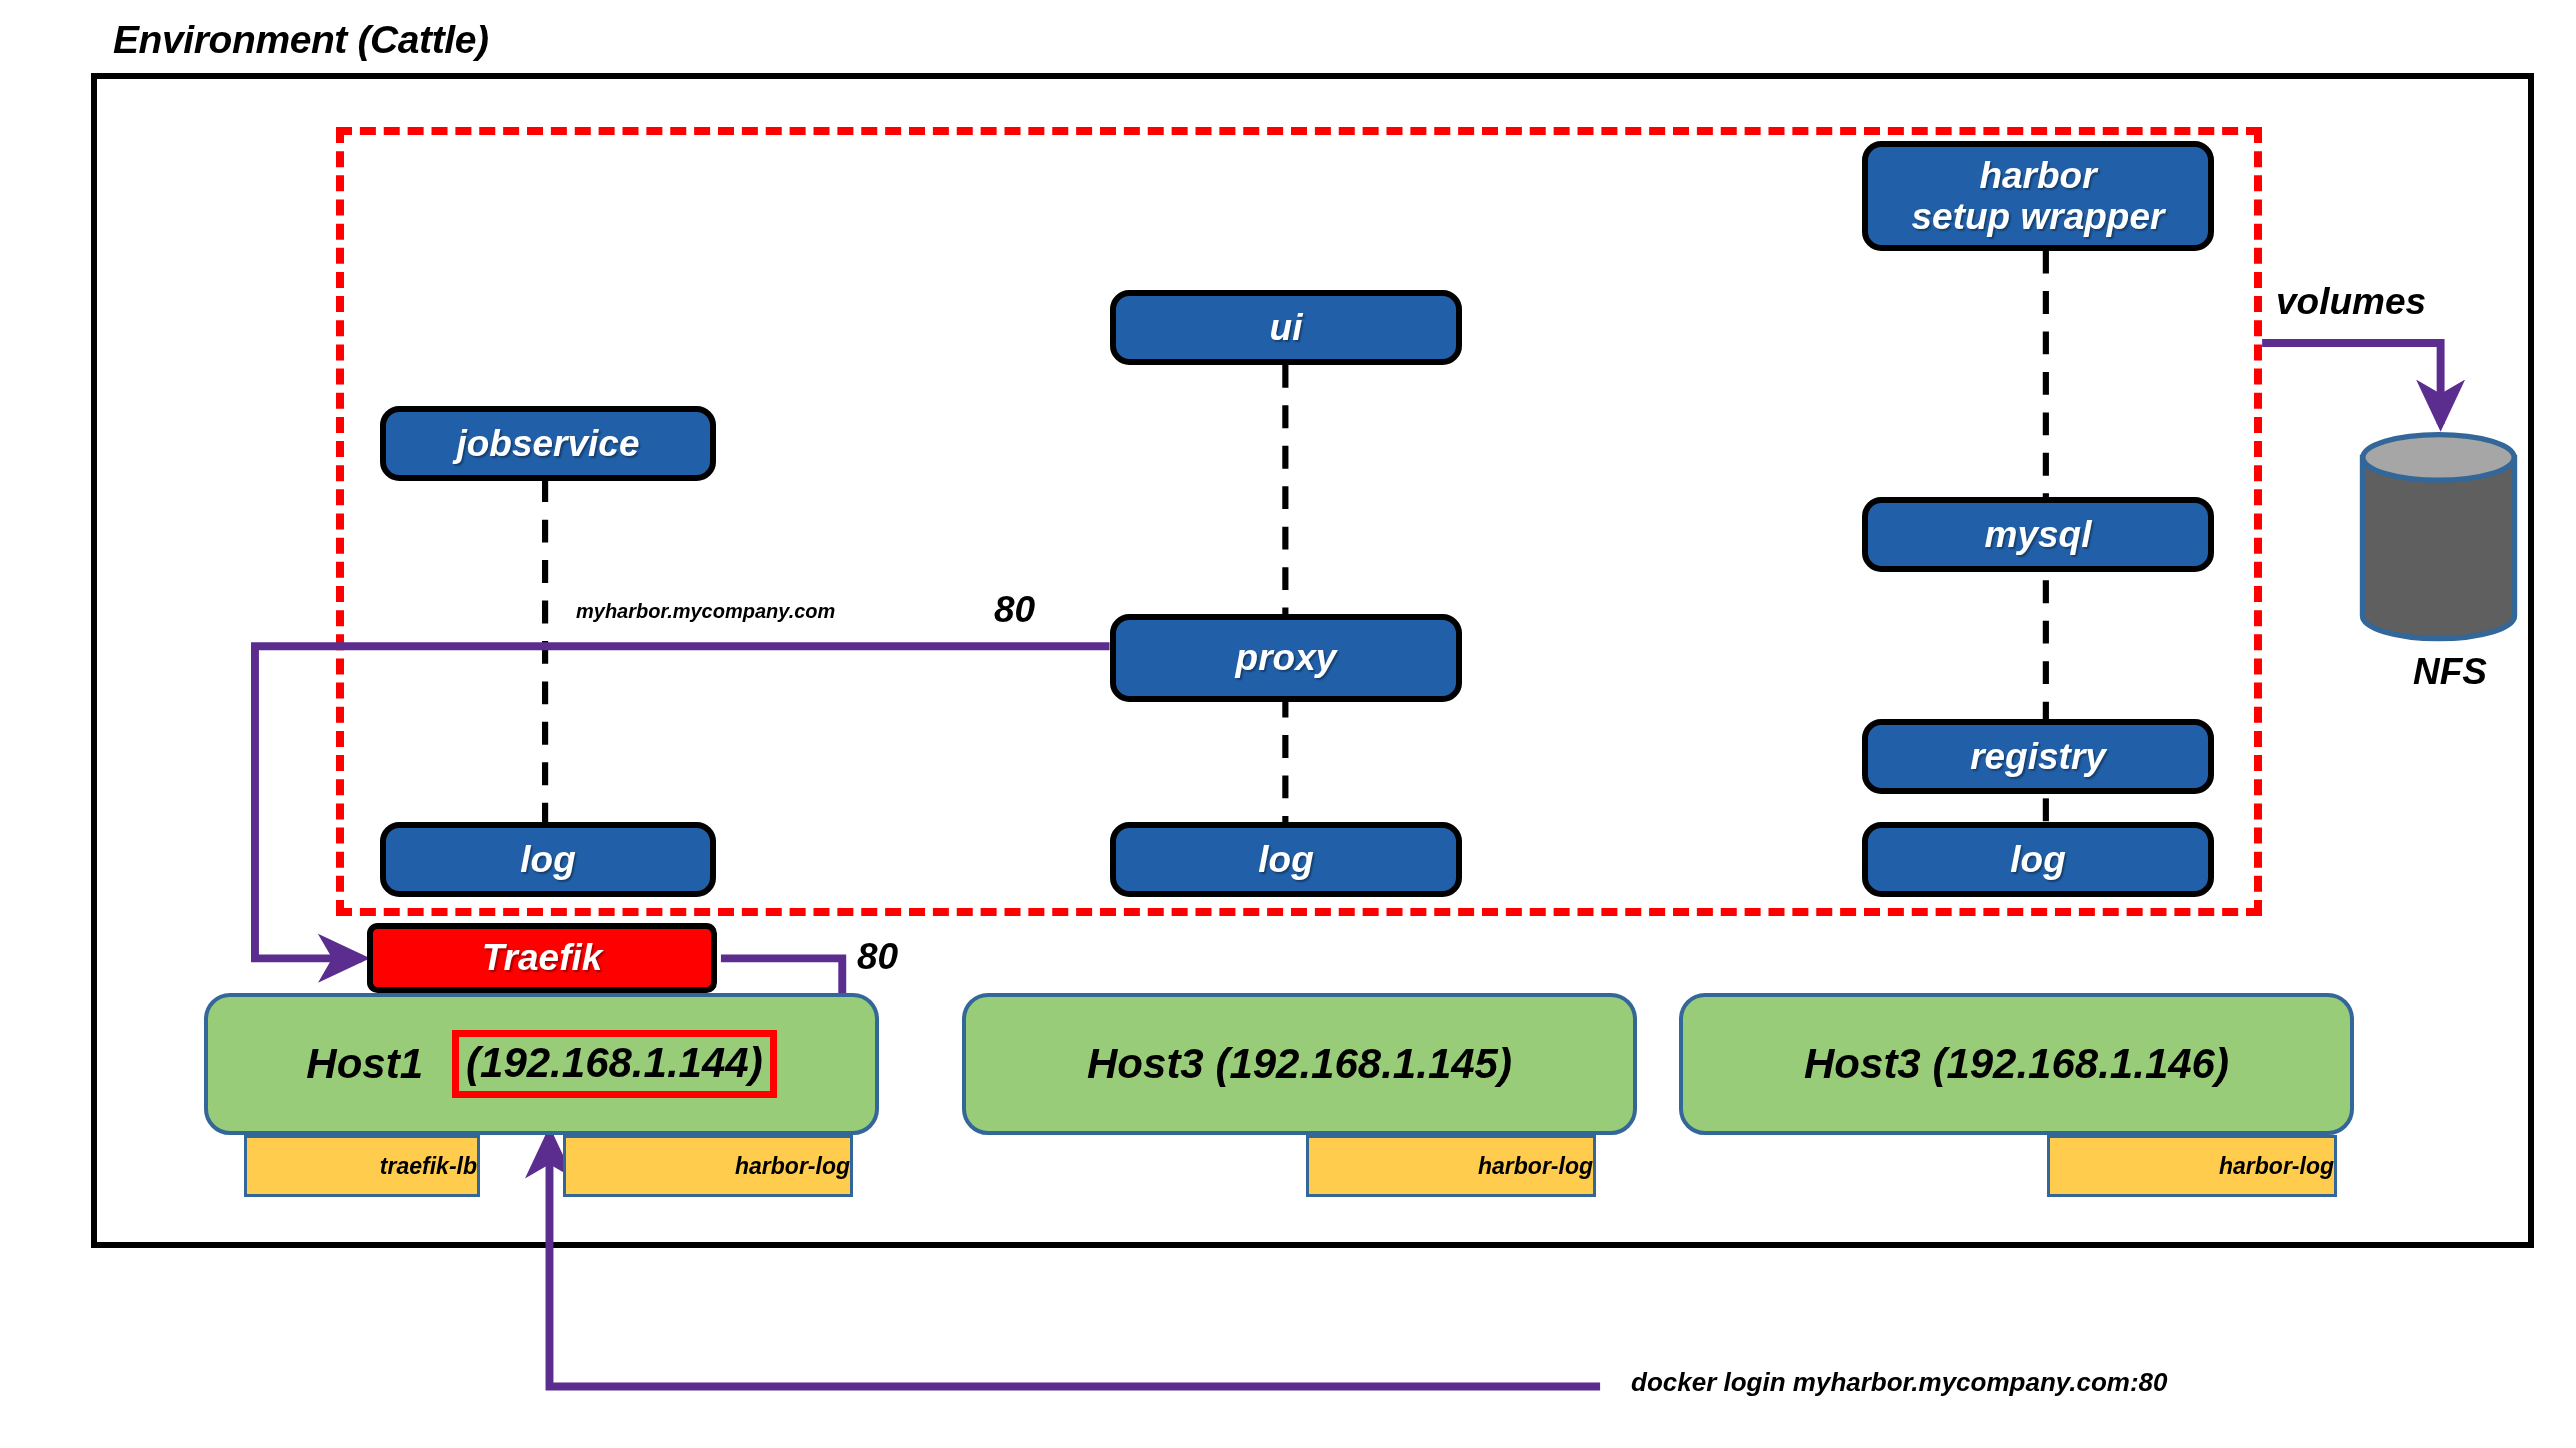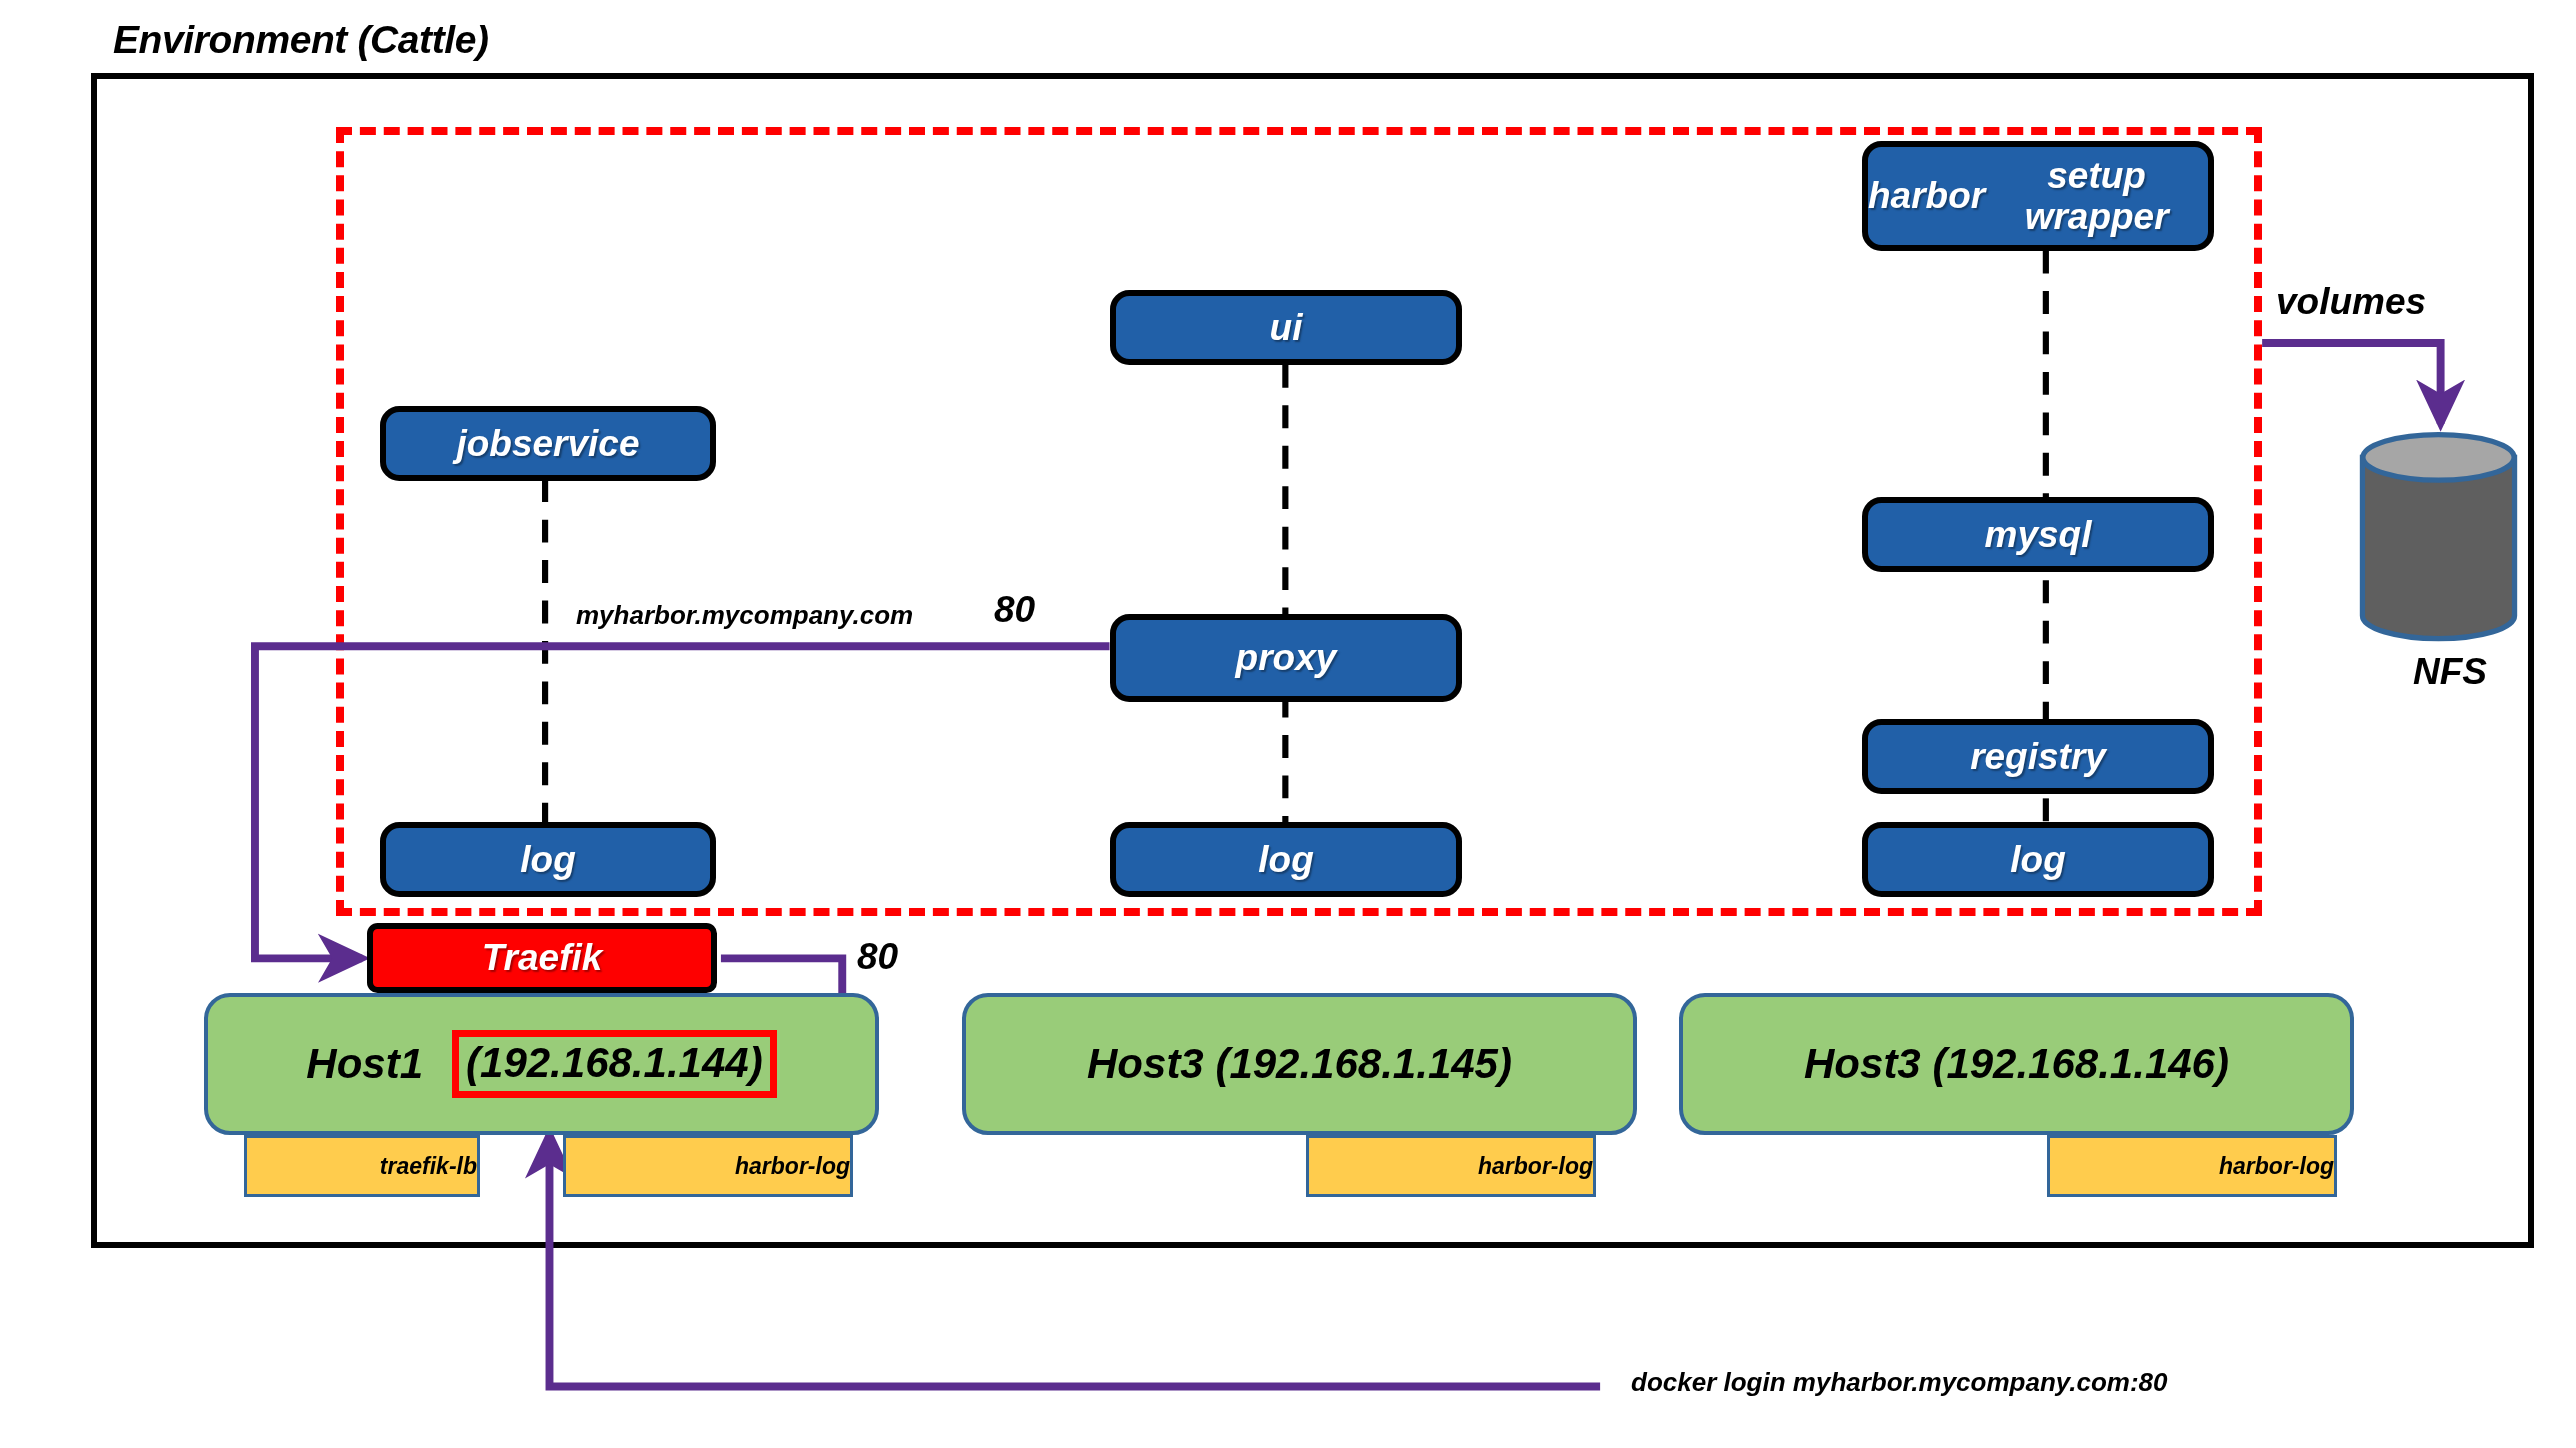--- a/index.html
+++ b/index.html
@@ -116,21 +116,21 @@
     white-space: nowrap;
   }
 
   
   .plain {
     color: #000000;
     font-weight: bold;
     font-style: italic;
     white-space: nowrap;
   }
-  #label-domain { left: 576px; top: 600px; font-size: 26px; }
+  #label-domain { left: 576px; top: 600px; font-size: 20px; }
   #label-port-proxy { left: 994px; top: 589px; font-size: 37px; }
   #label-port-traefik { left: 857px; top: 936px; font-size: 37px; }
   #label-volumes { left: 2276px; top: 281px; font-size: 37px; }
   #label-nfs { left: 2413px; top: 651px; font-size: 37px; }
   #label-docker-login { left: 1631px; top: 1367px; font-size: 26px; text-align: right; }
 
   
   #nfs-cyl { left: 2357px; top: 431px; width: 163px; height: 211px; }
 
   svg.overlay { position: absolute; left: 0; top: 0; width: 2576px; height: 1449px; pointer-events: none; }
@@ -188,21 +188,21 @@
   <div class="abs svc" style="left:1110px; top:290px; width:352px; height:75px;">
     <span>ui</span>
   </div>
   <div class="abs svc" style="left:1110px; top:614px; width:352px; height:88px;">
     <span>proxy</span>
   </div>
   <div class="abs svc" style="left:1110px; top:822px; width:352px; height:75px;">
     <span>log</span>
   </div>
 
-  <div class="abs svc" style="left:1862px; top:141px; width:352px; height:110px; ">
+  <div class="abs svc" style="left:1862px; top:141px; width:352px; height:110px; flex-direction:column;">
     <span>harbor</span>
     <span>setup wrapper</span>
   </div>
   <div class="abs svc" style="left:1862px; top:497px; width:352px; height:75px;">
     <span>mysql</span>
   </div>
   <div class="abs svc" style="left:1862px; top:719px; width:352px; height:75px;">
     <span>registry</span>
   </div>
   <div class="abs svc" style="left:1862px; top:822px; width:352px; height:75px;">

